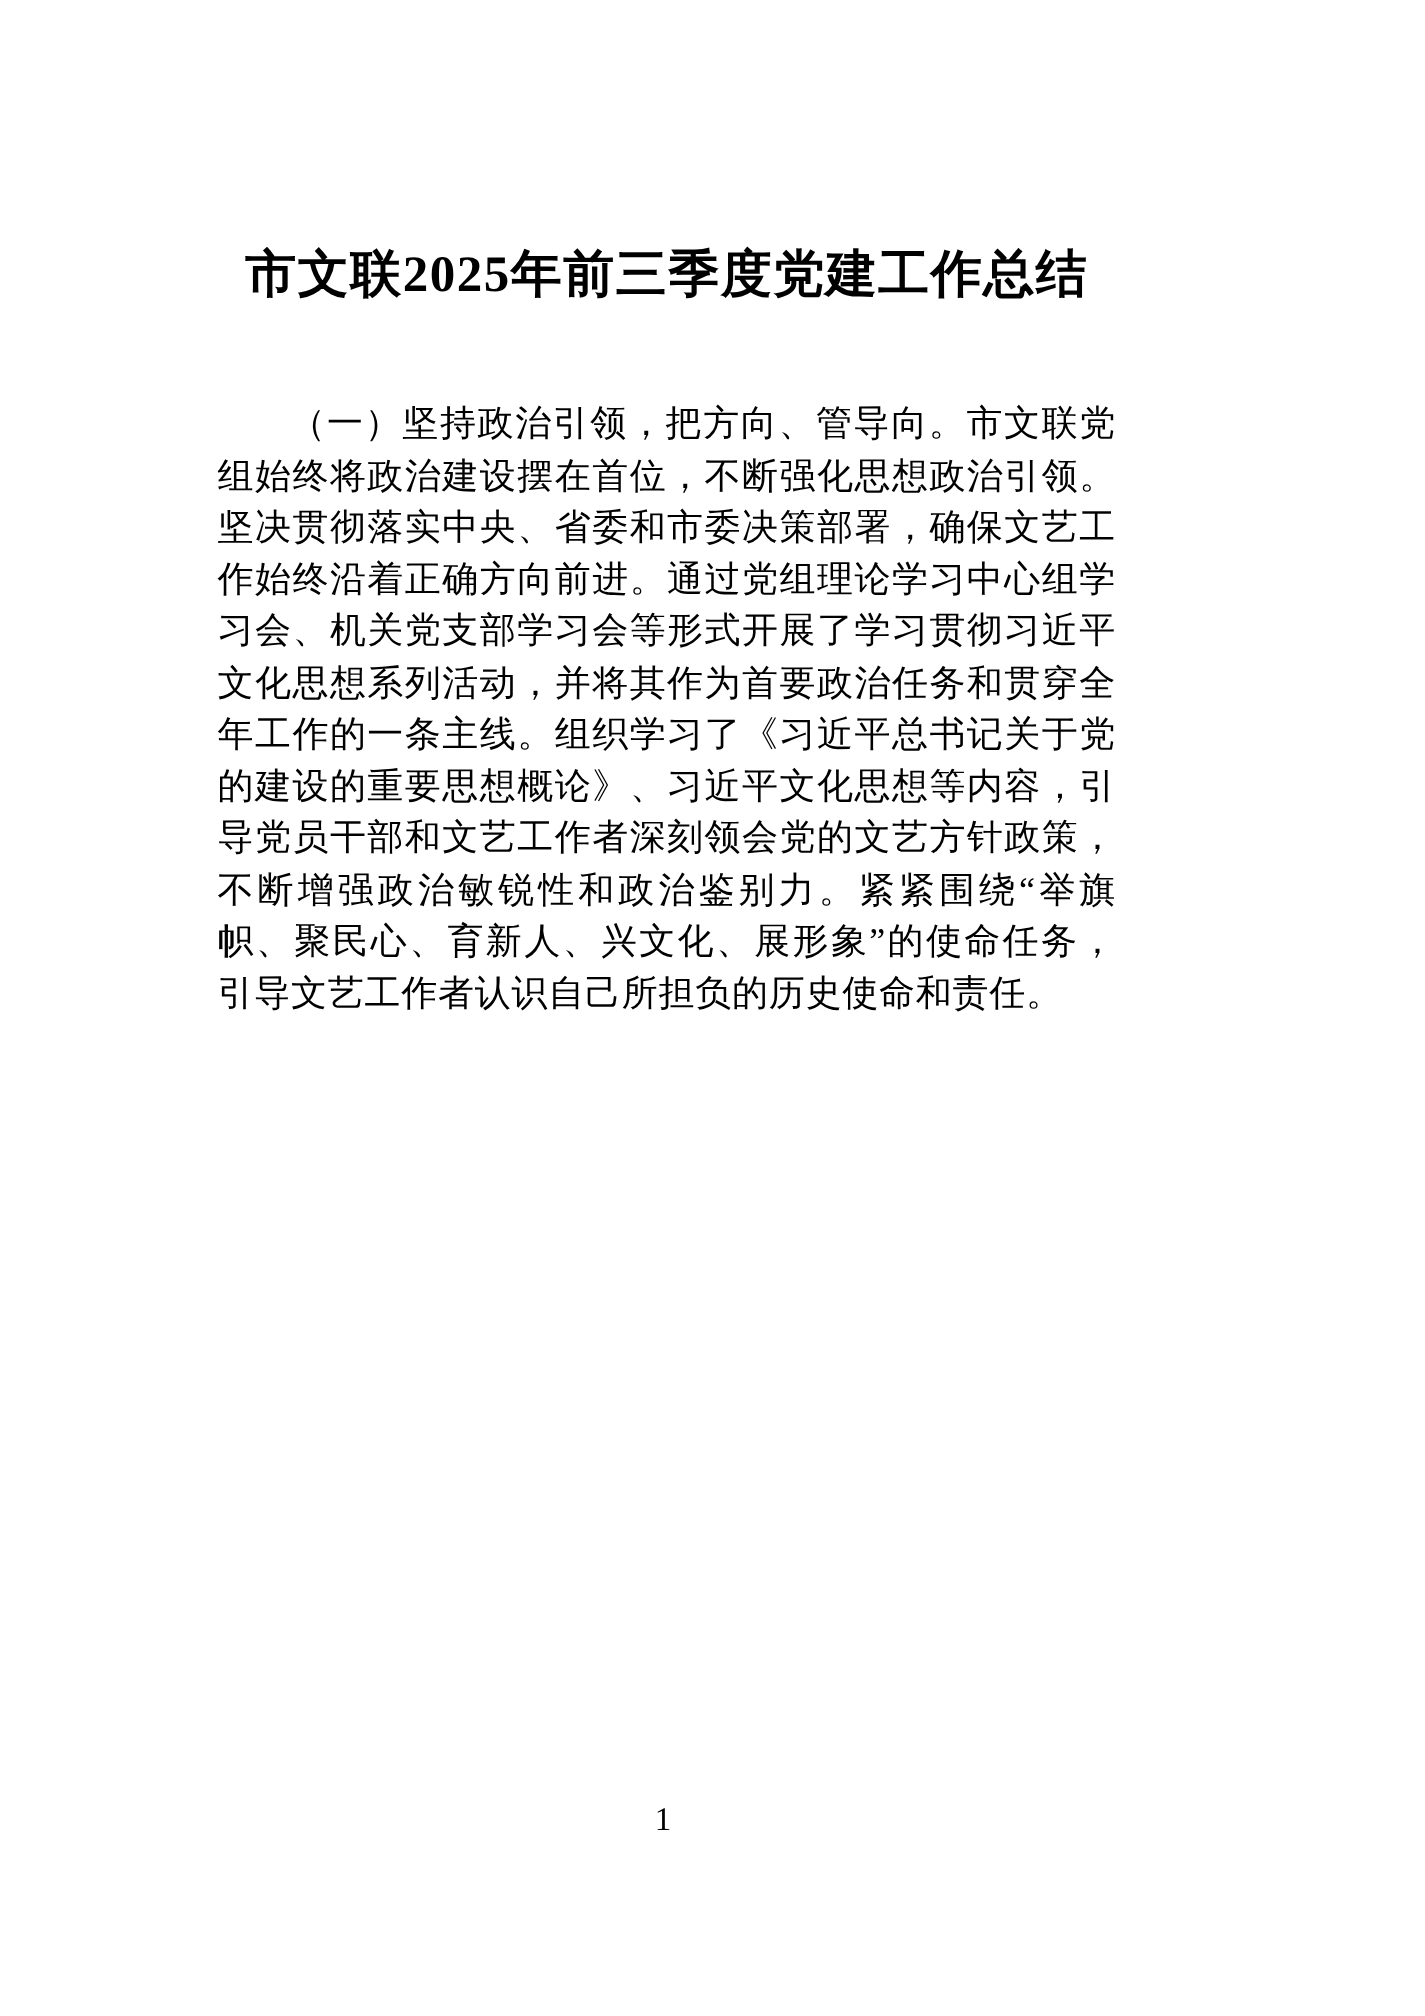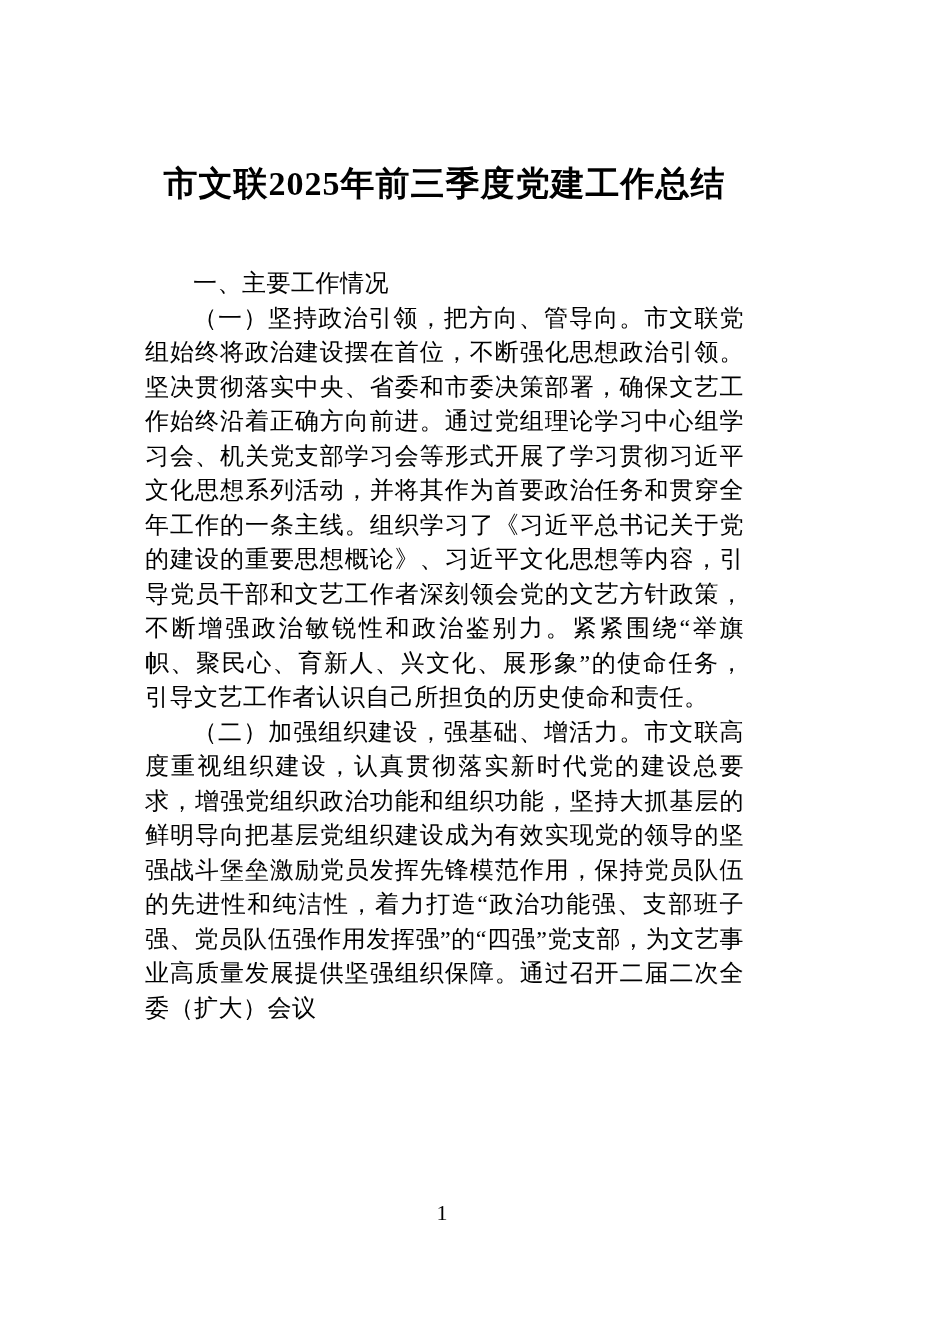--- a/index.html
+++ b/index.html
@@ -51,20 +51,18 @@
       color: #000000;
     }
   </style>
 </head>
 <body>
 
 <div class="page">
   <h1 class="doc-title">市文联2025年前三季度党建工作总结</h1>
 
 
-  <p class="para section-heading">一、主要工作情况</p>
 
   <p class="para">（一）坚持政治引领，把方向、管导向。市文联党组始终将政治建设摆在首位，不断强化思想政治引领。坚决贯彻落实中央、省委和市委决策部署，确保文艺工作始终沿着正确方向前进。通过党组理论学习中心组学习会、机关党支部学习会等形式开展了学习贯彻习近平文化思想系列活动，并将其作为首要政治任务和贯穿全年工作的一条主线。组织学习了《习近平总书记关于党的建设的重要思想概论》、习近平文化思想等内容，引导党员干部和文艺工作者深刻领会党的文艺方针政策，不断增强政治敏锐性和政治鉴别力。紧紧围绕“举旗帜、聚民心、育新人、兴文化、展形象”的使命任务，引导文艺工作者认识自己所担负的历史使命和责任。</p>
 
-  <p class="para">（二）加强组织建设，强基础、增活力。市文联高度重视组织建设，认真贯彻落实新时代党的建设总要求，增强党组织政治功能和组织功能，坚持大抓基层的鲜明导向把基层党组织建设成为有效实现党的领导的坚强战斗堡垒激励党员发挥先锋模范作用，保持党员队伍的先进性和纯洁性，着力打造“政治功能强、支部班子强、党员队伍强作用发挥强”的“四强”党支部，为文艺事业高质量发展提供坚强组织保障。通过召开二届二次全委（扩大）会议</p>
 
   <div class="page-number">1</div>
 </div>
 
 </body></html>

